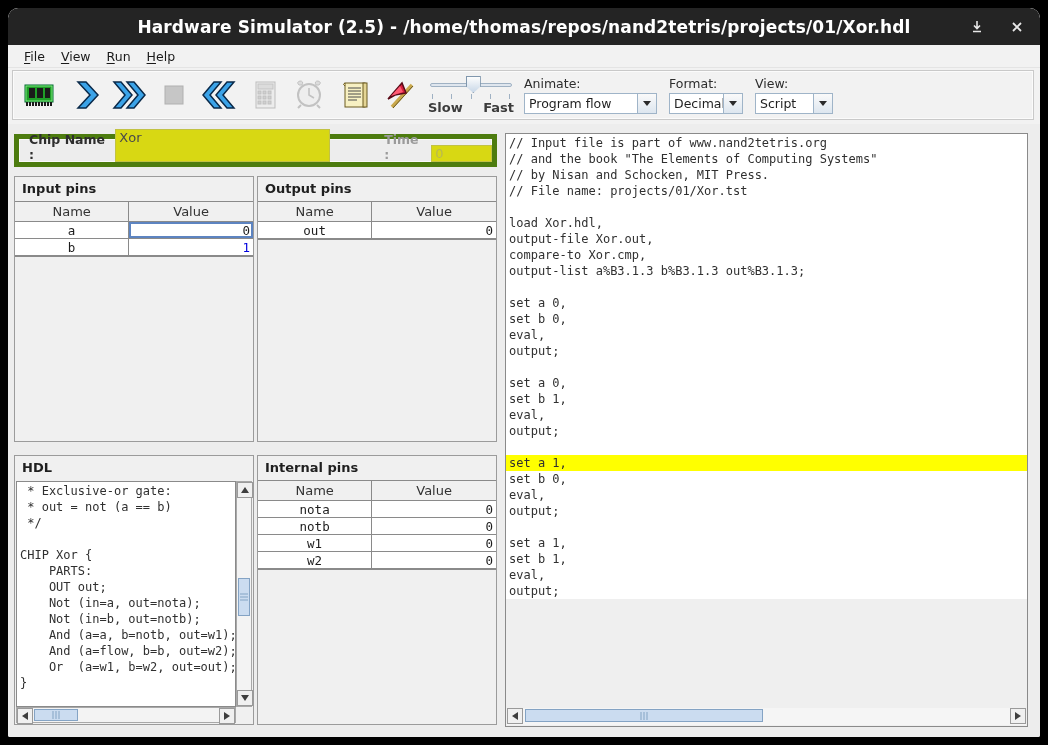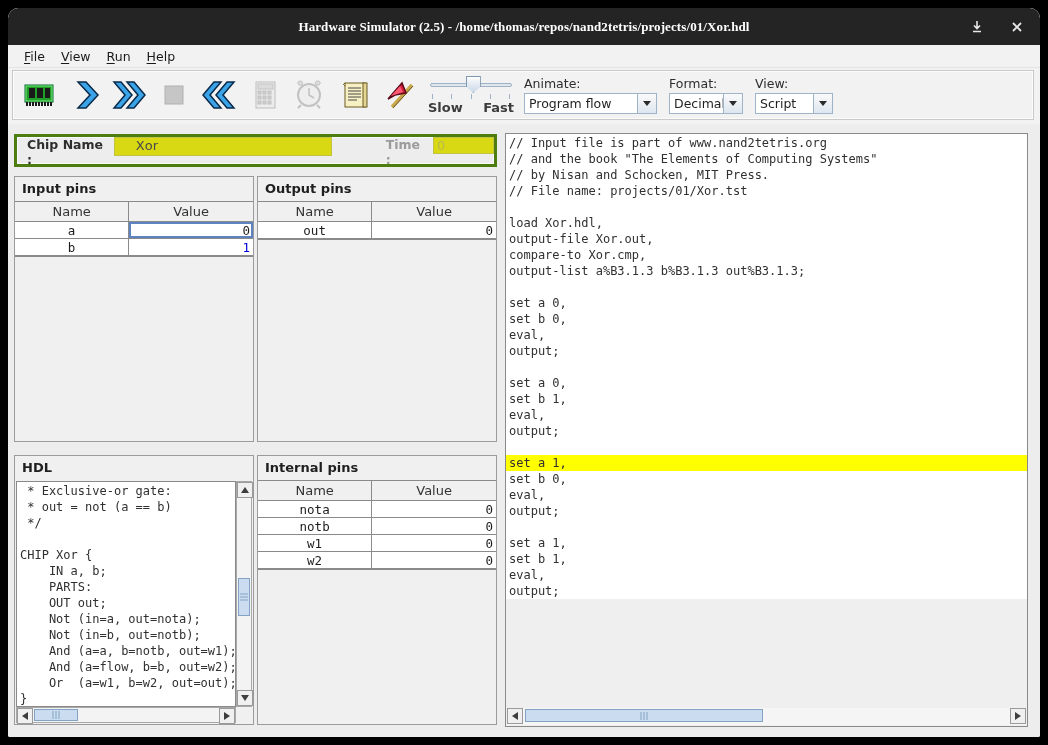--- a/index.html
+++ b/index.html
@@ -1,21 +1,21 @@
 <!DOCTYPE html>
 <html><head>
 <meta charset="utf-8">
 <style>
   * { margin:0; padding:0; box-sizing:border-box; }
   html,body { width:1048px; height:745px; background:#000; font-family:"DejaVu Sans","Liberation Sans",sans-serif; overflow:hidden; }
   .window { position:absolute; left:8px; top:8px; width:1032px; height:729px; background:#ededed; border-radius:10px 10px 2px 2px; overflow:hidden; }
 
   
   .titlebar { position:absolute; left:0; top:0; width:100%; height:37px; background:#242424; border-radius:10px 10px 0 0; display:flex; align-items:center; justify-content:center; }
-  .titlebar .title { color:#ffffff; font-size:13px; font-weight:bold; letter-spacing:.1px;font-family:Liberation Serif, serif; }
+  .titlebar .title { color:#ffffff; font-size:17px; font-weight:bold; letter-spacing:.1px; }
   .win-btns { position:absolute; right:14px; top:0; height:100%; display:flex; align-items:center; gap:22px; }
   .win-btn { width:18px; height:18px; display:flex; align-items:center; justify-content:center; cursor:pointer; }
 
   
   .menubar { position:absolute; left:0; top:37px; width:100%; height:23px; background:#f2f2f2; display:flex; align-items:center; padding-left:8px; border-bottom:1px solid #e4e4e4; }
   .menu-item { font-size:12.5px; color:#1a1a1a; padding:3px 8px; cursor:pointer; }
   .menu-item u { text-decoration:underline; text-underline-offset:2px; }
 
   
   .toolbar-wrap { position:absolute; left:0; top:60px; width:100%; height:56px; background:#f2f2f2; }
@@ -37,23 +37,23 @@
   .combo-label { font-size:12.5px; color:#2d2d2d; margin-bottom:2px; }
   .combo { height:21px; background:#ffffff; border:1px solid #9fb4c8; display:flex; align-items:stretch; cursor:pointer; }
   .combo-value { flex:1; font-size:12.5px; color:#1f1f1f; padding:2px 4px 0 4px; white-space:nowrap; overflow:hidden; }
   .combo-arrow { width:19px; background:linear-gradient(#fafafa,#dde6ef); border-left:1px solid #9fb4c8; display:flex; align-items:center; justify-content:center; }
   .combo-arrow:after { content:""; border-left:4px solid transparent; border-right:4px solid transparent; border-top:5px solid #2a2a2a; }
 
   
   .main { position:absolute; left:0; top:116px; width:100%; bottom:0; background:#ededed; }
 
   
-  .chipbar { position:absolute; left:6px; top:10px; width:483px; height:33px; border:3px solid #4d7c0f; box-shadow:inset 0 0 0 1px #fafafa; display:flex; align-items:flex-start; }
+  .chipbar { position:absolute; left:6px; top:10px; width:483px; height:33px; border:5px solid #4d7c0f; box-shadow:inset 0 0 0 1px #fafafa; display:flex; align-items:flex-end; }
   .chip-label { font-size:12.5px; font-weight:bold; color:#2e2e2e; margin-left:10px; }
-  .chip-field { width:228px; height:19px; margin-left:6px; background:#d8d813; border:1px solid #c2c244; font-size:13px; color:#4a4a4a; padding:0 21px; line-height:16px; overflow:hidden; }
+  .chip-field { width:228px; height:33px; margin-left:6px; background:#d8d813; border:1px solid #c2c244; font-size:13px; color:#4a4a4a; padding:0 3px; line-height:16px; overflow:hidden; }
   .time-label { font-size:12.5px; font-weight:bold; color:#9b9b9b; margin-left:54px; }
   .time-field { width:64px; height:17px; margin-left:6px; background:#d8d813; border:1px solid #c2c244; font-size:13px; color:#b9b950; padding:0 3px; line-height:16px; }
 
   
   .panel { position:absolute; background:#f0f0f0; border:1px solid #9b9b9b; }
   .panel-title { font-size:13px; font-weight:bold; color:#1f1f1f; padding:4px 0 3px 7px; height:24px; }
   .ptable { border-top:1px solid #8a8a8a; border-bottom:1px solid #8a8a8a; }
   .prow { display:flex; border-bottom:1px solid #8a8a8a; }
   .prow:last-child { border-bottom:1px solid #8a8a8a; }
   .phead { height:20px; background:#f0f0f0; }
@@ -309,21 +309,20 @@
 
     <div class="panel" style="left:6px; top:331px; width:240px; height:270px;">
       <div class="panel-title">HDL</div>
       <div class="hdl-view">
         <div class="hdl-code" id="hdl-code">
             <div class="code-line"> * Exclusive-or gate:</div>
             <div class="code-line"> * out = not (a == b)</div>
             <div class="code-line"> */</div>
             <div class="code-line"> </div>
             <div class="code-line">CHIP Xor {</div>
-            <div class="code-line">    IN a, b;</div>
             <div class="code-line">    PARTS:</div>
             <div class="code-line">    OUT out;</div>
             <div class="code-line">    Not (in=a, out=nota);</div>
             <div class="code-line">    Not (in=b, out=notb);</div>
             <div class="code-line">    And (a=a, b=notb, out=w1);</div>
             <div class="code-line">    And (a=flow, b=b, out=w2);</div>
             <div class="code-line">    Or  (a=w1, b=w2, out=out);</div>
             <div class="code-line">}</div>
           </div>
 

